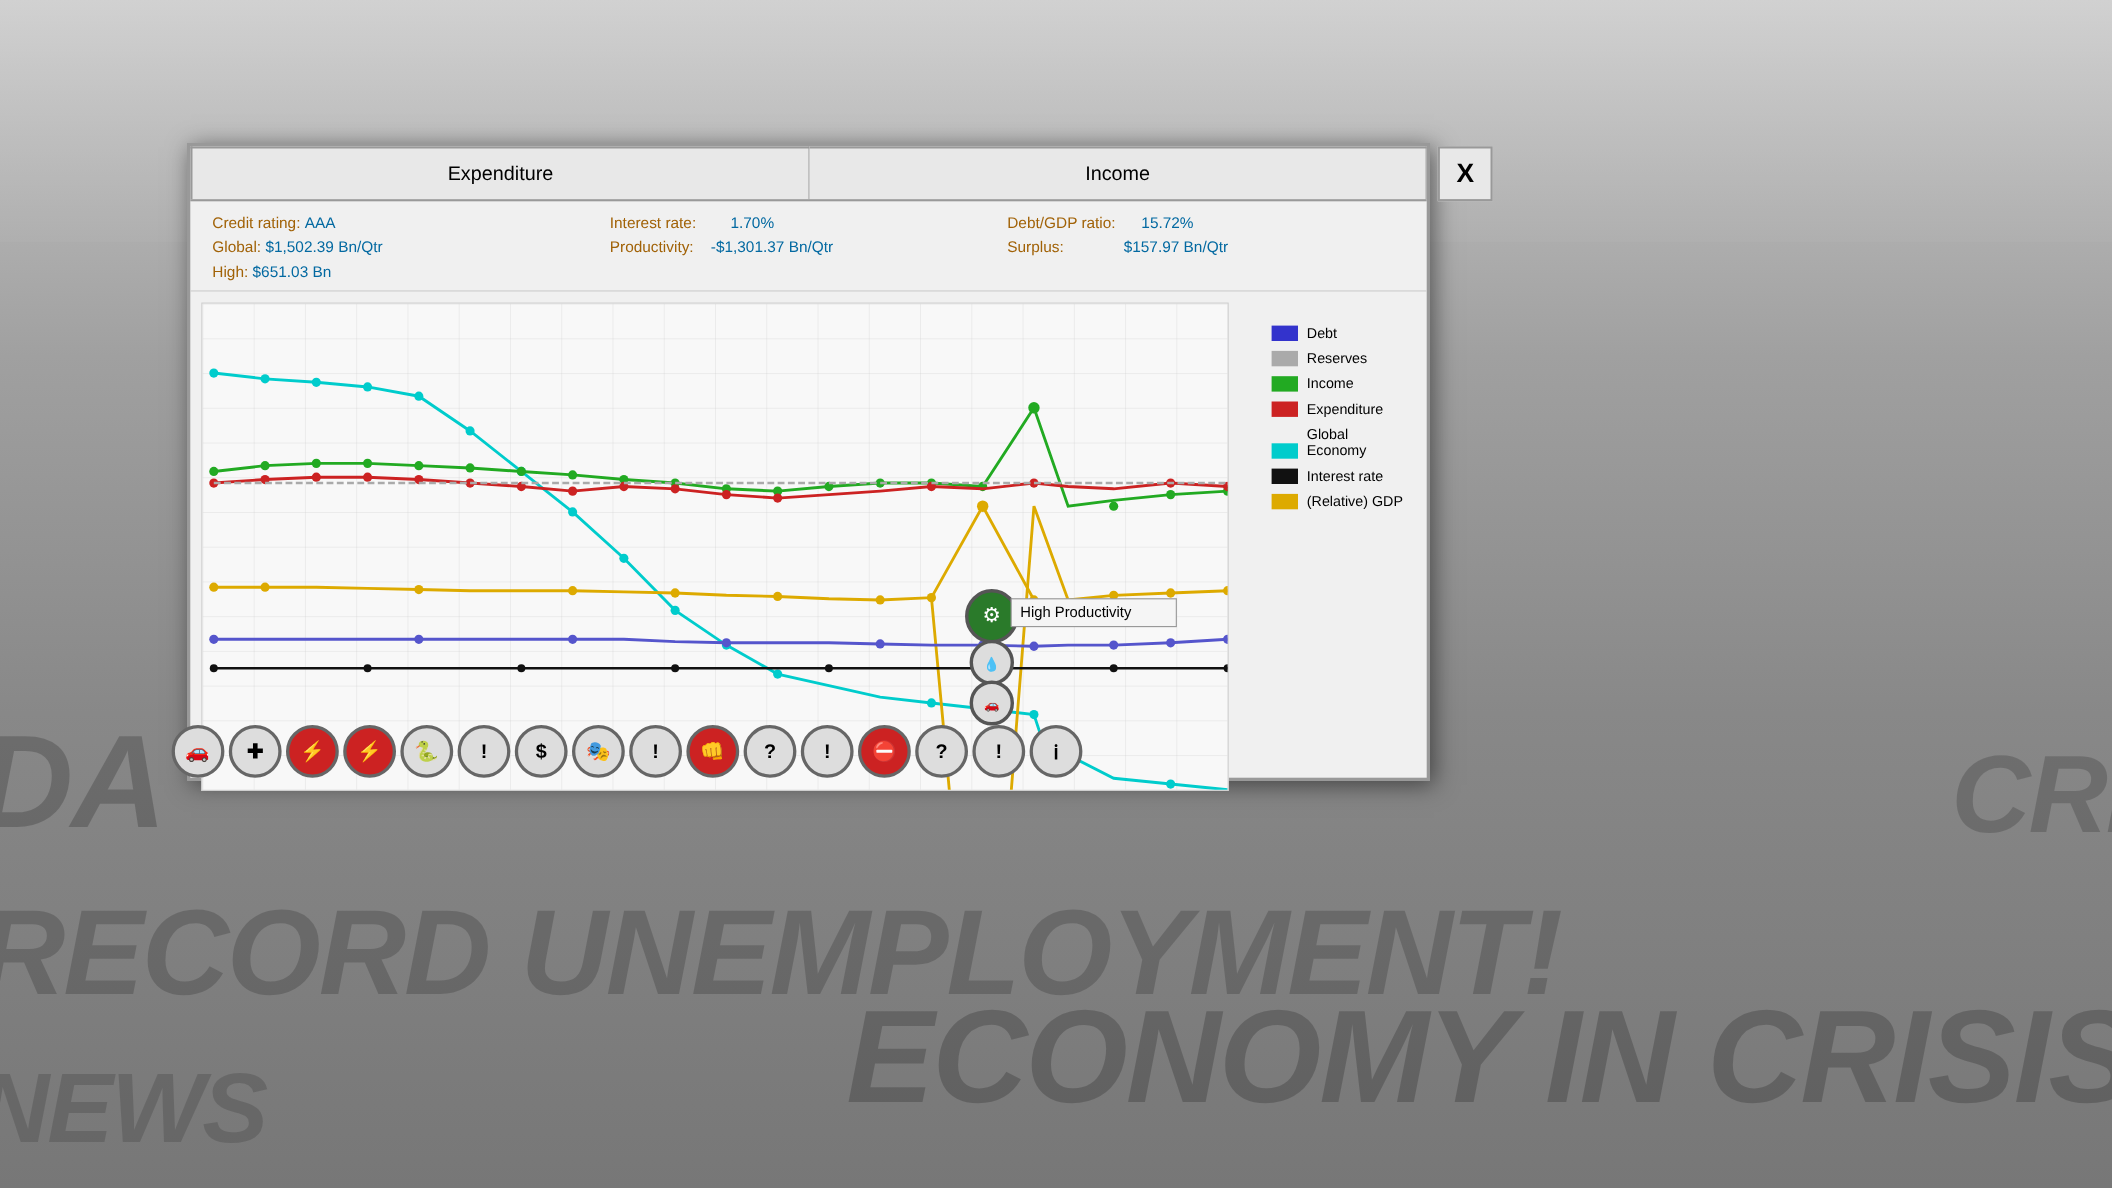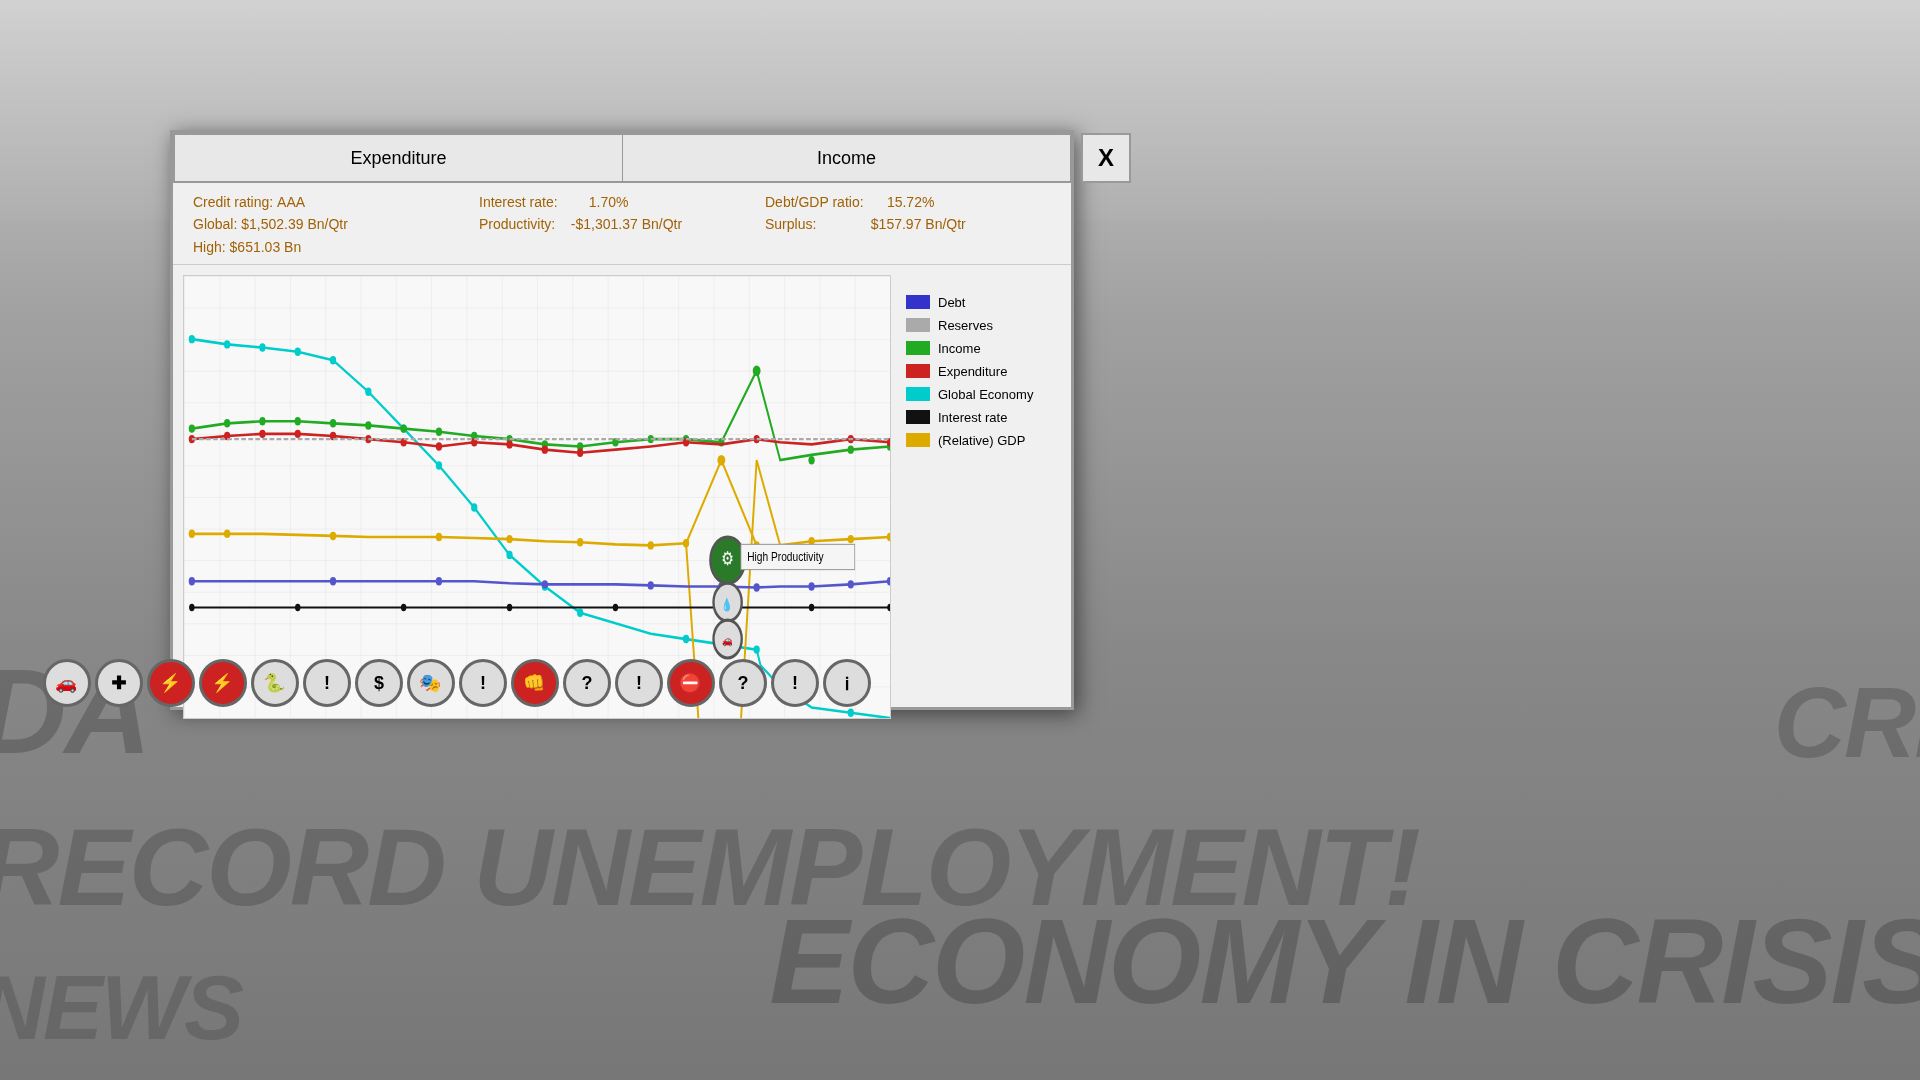--- a/index.html
+++ b/index.html
@@ -55,21 +55,21 @@
     .nt2 { bottom: 150px; left: -20px; font-size: 110px; color: rgba(0,0,0,0.18); }
     .nt3 { bottom: 20px; left: -20px; font-size: 90px; color: rgba(0,0,0,0.15); }
     .nt4 { bottom: 300px; right: -20px; font-size: 100px; color: rgba(0,0,0,0.18); }
     .nt5 { bottom: 50px; right: -20px; font-size: 120px; color: rgba(0,0,0,0.2); }
 
     
     .dialog {
       position: absolute;
       left: 170px;
       top: 130px;
-      width: 904px;
+      width: 1130px;
       height: 580px;
       background: #f0f0f0;
       border: 3px solid #999;
       z-index: 10;
       box-shadow: 4px 4px 20px rgba(0,0,0,0.5);
     }
 
     
     .tabs {
       display: flex;
@@ -123,21 +123,21 @@
       font-size: 14px;
       line-height: 1.6;
       border-bottom: 1px solid #ccc;
     }
 
     .stat-group {
       flex: 1;
     }
 
     .stat-label { color: #a16207; }
-    .stat-value { color: #a16207; font-weight: 500; }
+    .stat-value { color: #0369a1; font-weight: 500; }
 
     
     .chart-container {
       display: flex;
       height: calc(100% - 110px);
       padding: 10px;
       gap: 10px;
     }
 
     .chart-area {
@@ -150,23 +150,24 @@
     .chart-legend {
       width: 160px;
       display: flex;
       flex-direction: column;
       gap: 8px;
       padding: 20px 5px;
     }
 
     .legend-item {
       display: flex;
-      align-items: flex-start;
+      align-items: flex-end;
       gap: 8px;
       font-size: 13px;
+      margin-left: 24px;
     }
 
     .legend-color {
       width: 24px;
       height: 14px;
       flex-shrink: 0;
     }
 
     
     .chart-svg {

